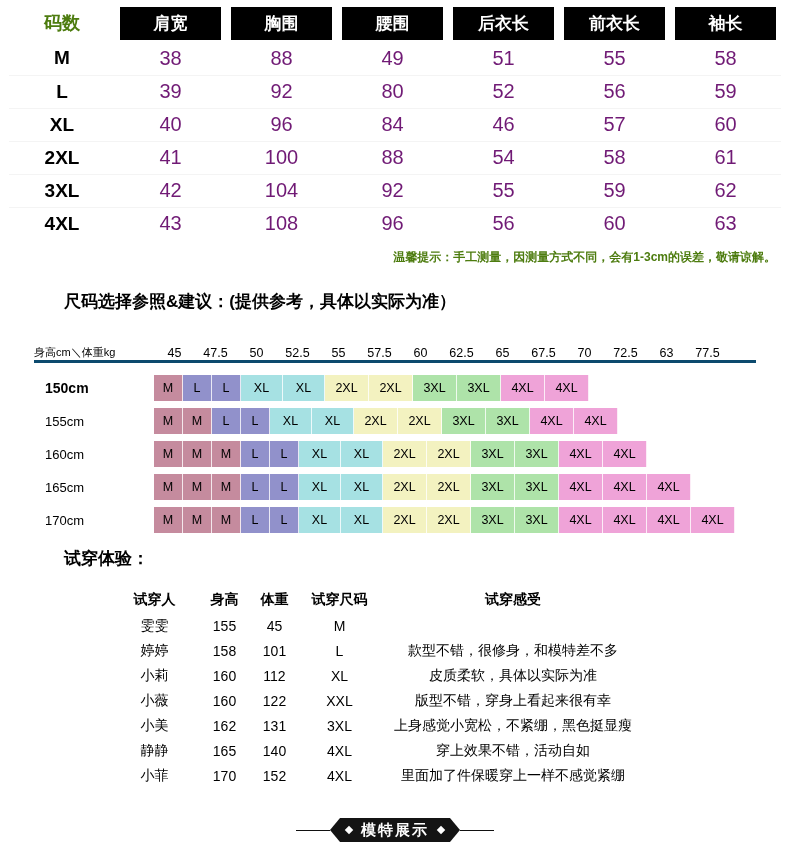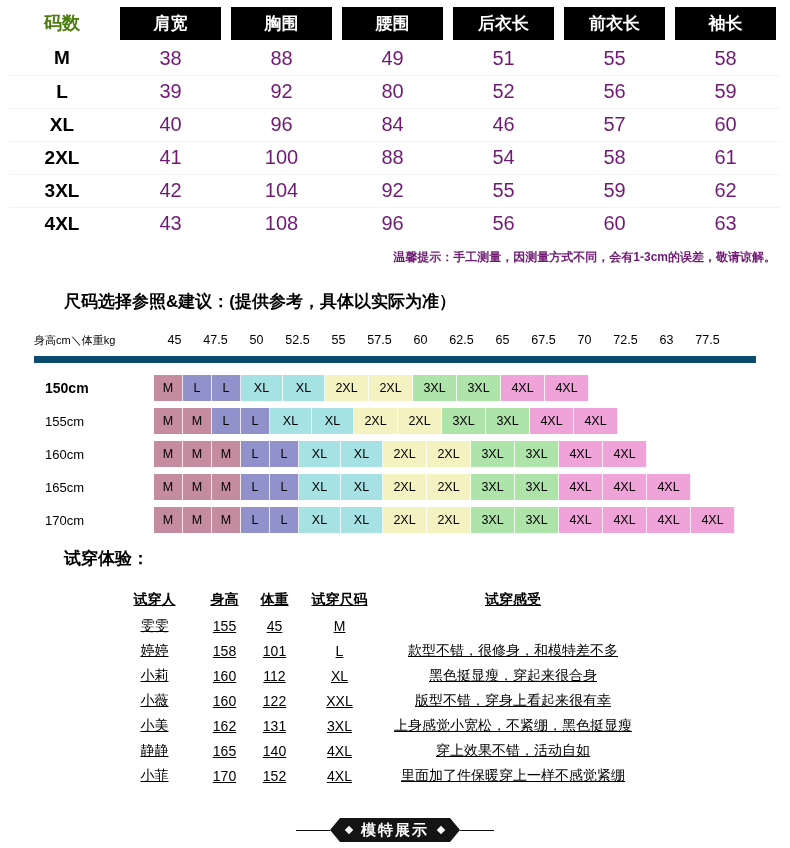--- a/index.html
+++ b/index.html
@@ -13,48 +13,48 @@
   .size-table { width:772px; margin:4px 0 0 9px; border-collapse:collapse; table-layout:fixed; }
   .size-table col.c-first { width:106px; }
   .size-table th, .size-table td { text-align:center; padding:0; }
   .size-table thead th { height:38px; vertical-align:middle; }
   .size-table thead th.first { font-size:18px; font-weight:bold; color:#4d7c0f; }
   .size-table .pill { background:#000; color:#fff; font-weight:bold; font-size:17px; height:33px; line-height:33px; margin:2px 5px; }
   .size-table tbody td { height:33px; font-size:20px; color:#701a75; border-bottom:1px solid #f4f4f4; }
   .size-table tbody td.size-label { font-size:19px; font-weight:bold; color:#000; }
   .size-table tbody tr:last-child td { border-bottom:none; }
 
-  .note { margin:9px 14px 0 0; text-align:right; font-size:12px; font-weight:bold; color:#701a75; }
+  .note { margin:9px 14px 0 0; text-align:right; font-size:12px; font-weight:bold; color:#4d7c0f; }
 
   
   .guide-title { margin:24px 0 0 64px; font-size:17px; font-weight:bold; color:#000; }
 
   .matrix { margin:20px 0 0 34px; width:722px; }
-  .matrix-header { display:flex; align-items:flex-start; height:30px; border-bottom:7px solid #0c4a6e; }
+  .matrix-header { display:flex; align-items:flex-end; height:30px; border-bottom:3px solid #0c4a6e; }
   .matrix-axis { width:120px; font-size:11px; color:#000; white-space:nowrap; }
   .matrix-weights { display:flex; }
   .matrix-weights span { width:41px; text-align:center; font-size:12.5px; color:#000; }
 
   .matrix-rows { margin-top:12px; }
   .matrix-row { display:flex; align-items:center; margin-top:7px; height:26px; }
   .matrix-row .h-label { width:120px; padding-left:11px; font-size:13px; color:#000; }
   .matrix-rows .matrix-row:first-child .h-label { font-weight:bold; font-size:14px; }
   .cells { display:flex; }
   .cell {
     height:26px; line-height:26px; text-align:center; font-size:12.5px; color:#000;
     border-right:1px solid rgba(255,255,255,.8);
   }
   .cell.w1 { width:29px; }
   .cell.w2 { width:42px; }
   .cell.w3 { width:44px; }
 
   
   .tryon-title { margin:14px 0 0 64px; font-size:17px; font-weight:bold; color:#000; }
   .tryon-table { margin:16px 0 0 112px; }
-  .t-row { display:flex; align-items:center; height:25px; font-size:14px; color:#000;text-decoration:underline; }
+  .t-row { display:flex; align-items:center; height:25px; font-size:14px; color:#000; }
   .t-row.header { font-weight:bold; height:27px; }
   .c-name   { width:85px;  text-align:center; }
   .c-height { width:55px;  text-align:center; }
   .c-weight { width:45px;  text-align:center; }
   .c-size   { width:85px;  text-align:center; }
   .c-feel   { width:262px; text-align:center; white-space:nowrap; }
 
   
   .footer { margin-top:30px; text-align:center; }
   .banner-wrap { display:flex; align-items:center; justify-content:center; }
@@ -298,21 +298,21 @@
         <span class="c-height">158</span>
         <span class="c-weight">101</span>
         <span class="c-size">L</span>
         <span class="c-feel">款型不错，很修身，和模特差不多</span>
       </div>
       <div class="t-row">
         <span class="c-name">小莉</span>
         <span class="c-height">160</span>
         <span class="c-weight">112</span>
         <span class="c-size">XL</span>
-        <span class="c-feel">黑色挺显瘦，穿起来很合身</span>
+        <span class="c-feel">皮质柔软，具体以实际为准</span>
       </div>
       <div class="t-row">
         <span class="c-name">小薇</span>
         <span class="c-height">160</span>
         <span class="c-weight">122</span>
         <span class="c-size">XXL</span>
         <span class="c-feel">版型不错，穿身上看起来很有幸</span>
       </div>
       <div class="t-row">
         <span class="c-name">小美</span>

